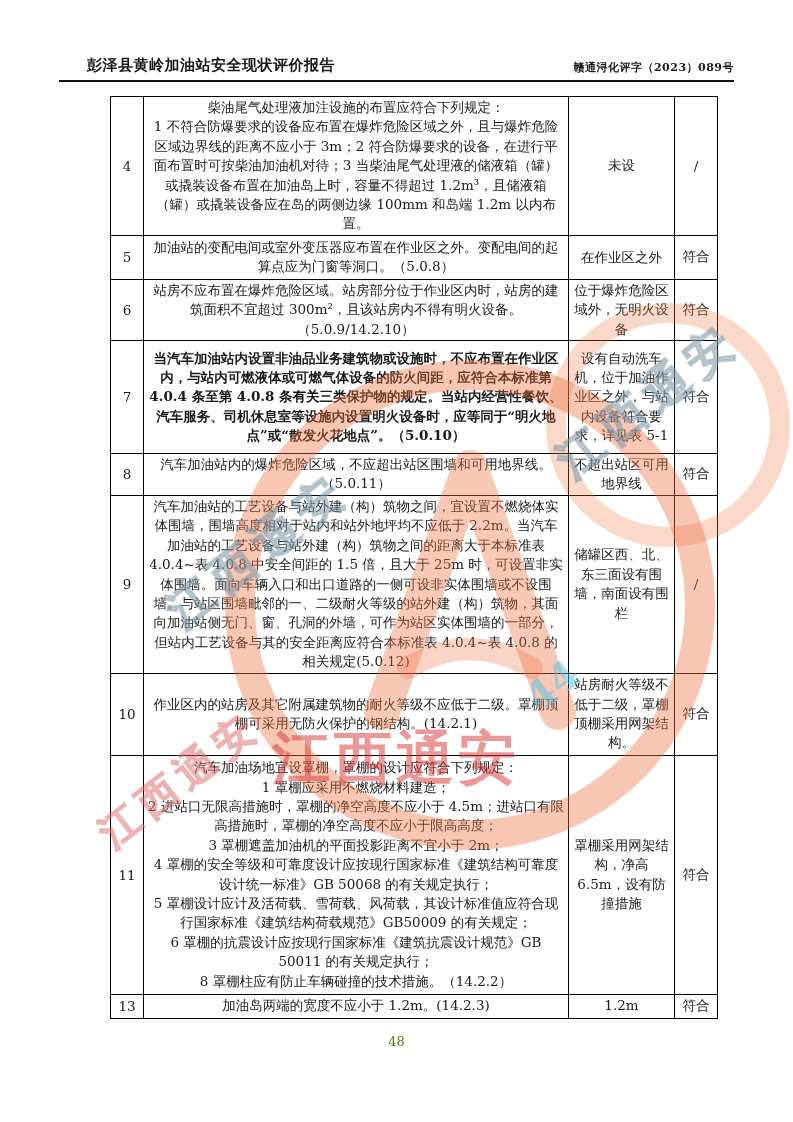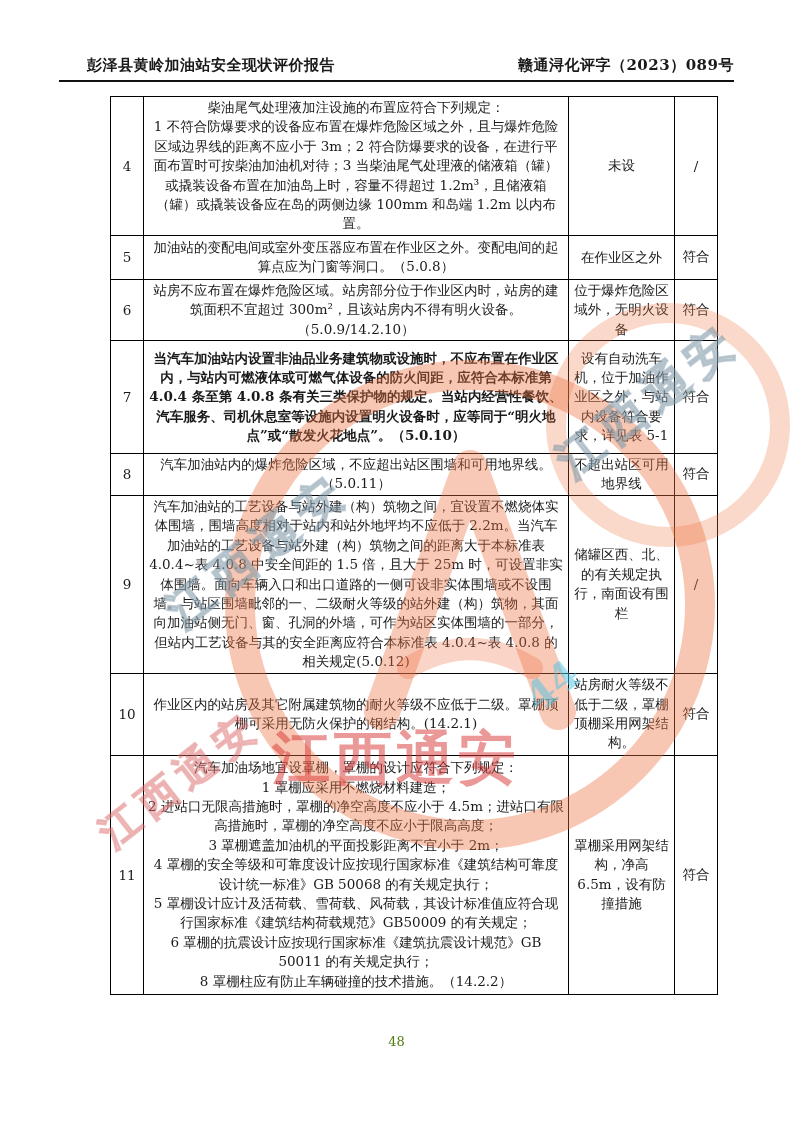--- a/index.html
+++ b/index.html
@@ -8,21 +8,21 @@
     margin:0 auto;overflow:hidden;
     font-family:"DejaVu Serif","Liberation Serif",serif;color:#1a1a1a;
   }
   
   .header{
     position:absolute;left:59px;top:56px;width:675px;
     display:flex;justify-content:space-between;align-items:flex-end;
     border-bottom:2px solid #111;padding-bottom:5px;
   }
   .header .h-left{margin-left:28px;font-size:15px;font-weight:bold;letter-spacing:0.5px;}
-  .header .h-right{font-size:15px;font-weight:bold;letter-spacing:0.5px;margin-left:28px;}
+  .header .h-right{font-size:11px;font-weight:bold;letter-spacing:0.5px;margin-left:28px;}
   
   table.compliance{
     position:absolute;left:110px;top:96px;width:607px;
     border-collapse:collapse;table-layout:fixed;z-index:1;
   }
   table.compliance td{
     border:1px solid #000;vertical-align:middle;
     font-size:13.5px;overflow:hidden;
   }
   td.c-num{text-align:center;font-size:14px;}
@@ -126,21 +126,21 @@
   </tr>
         <tr>
     <td class="c-num">8</td>
     <td class="c-content">汽车加油站内的爆炸危险区域，不应超出站区围墙和可用地界线。（5.0.11）</td>
     <td class="c-actual">不超出站区可用地界线</td>
     <td class="c-conclusion">符合</td>
   </tr>
         <tr>
     <td class="c-num">9</td>
     <td class="c-content">汽车加油站的工艺设备与站外建（构）筑物之间，宜设置不燃烧体实体围墙，围墙高度相对于站内和站外地坪均不应低于 2.2m。当汽车加油站的工艺设备与站外建（构）筑物之间的距离大于本标准表 4.0.4~表 4.0.8 中安全间距的 1.5 倍，且大于 25m 时，可设置非实体围墙。面向车辆入口和出口道路的一侧可设非实体围墙或不设围墙。与站区围墙毗邻的一、二级耐火等级的站外建（构）筑物，其面向加油站侧无门、窗、孔洞的外墙，可作为站区实体围墙的一部分，但站内工艺设备与其的安全距离应符合本标准表 4.0.4~表 4.0.8 的相关规定(5.0.12)</td>
-    <td class="c-actual">储罐区西、北、的有关规定执行，南面设有围栏</td>
+    <td class="c-actual">储罐区西、北、东三面设有围墙，南面设有围栏</td>
     <td class="c-conclusion">/</td>
   </tr>
         <tr>
     <td class="c-num">10</td>
     <td class="c-content">作业区内的站房及其它附属建筑物的耐火等级不应低于二级。罩棚顶棚可采用无防火保护的钢结构。(14.2.1)</td>
     <td class="c-actual">站房耐火等级不低于二级，罩棚顶棚采用网架结构。</td>
     <td class="c-conclusion">符合</td>
   </tr>
         <tr>
     <td class="c-num">11</td>
@@ -148,17 +148,23 @@
 1 罩棚应采用不燃烧材料建造；
 2 进站口无限高措施时，罩棚的净空高度不应小于 4.5m；进站口有限高措施时，罩棚的净空高度不应小于限高高度；
 3 罩棚遮盖加油机的平面投影距离不宜小于 2m；
 4 罩棚的安全等级和可靠度设计应按现行国家标准《建筑结构可靠度设计统一标准》GB 50068 的有关规定执行；
 5 罩棚设计应计及活荷载、雪荷载、风荷载，其设计标准值应符合现行国家标准《建筑结构荷载规范》GB50009 的有关规定；
 6 罩棚的抗震设计应按现行国家标准《建筑抗震设计规范》GB 50011 的有关规定执行；
 8 罩棚柱应有防止车辆碰撞的技术措施。（14.2.2）</td>
     <td class="c-actual">罩棚采用网架结构，净高 6.5m，设有防撞措施</td>
     <td class="c-conclusion">符合</td>
   </tr>
+        <tr>
+    <td class="c-num">13</td>
+    <td class="c-content">加油岛两端的宽度不应小于 1.2m。(14.2.3)</td>
+    <td class="c-actual">1.2m</td>
+    <td class="c-conclusion">符合</td>
+  </tr>
       </tbody>
   </table>
 
   <div class="footer">48</div>
 </div>
 
 </body></html>

